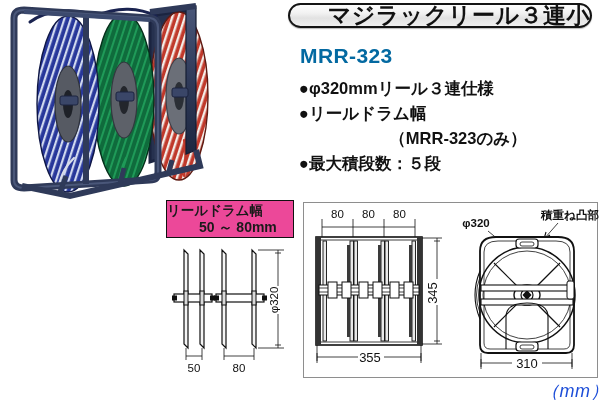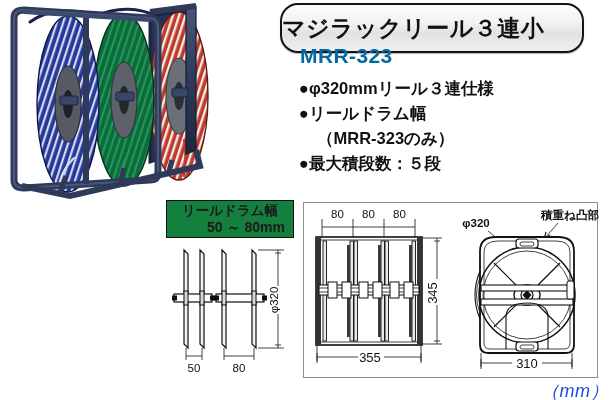--- a/index.html
+++ b/index.html
@@ -10,52 +10,52 @@
     color:#1a1a1a;
   }
   .abs{position:absolute;}
 
   
   #photo{left:0;top:0;width:292px;height:200px;background:#ffffff;}
   .ph-svg{display:block;}
 
   
   #title-pill{
-    left:280px;top:3px;width:304px;height:50px;
+    left:288px;top:3px;width:304px;height:25px;
     border:2px solid #141414;border-radius:18px;
     background:linear-gradient(to bottom,#fdfdfd 0%,#f2f2f2 38%,#e2e2e2 62%,#efefef 100%);
     box-shadow:0 1px 1px rgba(0,0,0,.28);
-    display:flex;align-items:center;justify-content:flex-start;
+    display:flex;align-items:center;justify-content:flex-end;
     box-sizing:border-box;
   }
   #title-text{
     font-size:23px;font-weight:bold;letter-spacing:.5px;color:#111;
     white-space:nowrap;line-height:1;
   }
 
   
   #model-code{
     left:300px;top:44px;
     font-size:21px;font-weight:bold;color:#0369a1;letter-spacing:.4px;
   }
 
   
   #specs{left:299px;top:76px;width:300px;}
   .spec-line{
     font-size:16.5px;font-weight:bold;line-height:25px;
     white-space:nowrap;color:#111;
   }
-  .spec-line.indent{padding-left:18px;}
+  .spec-line.indent{padding-left:18px;text-align:center;}
 
   
   #drum-panel{left:166px;top:200px;width:132px;height:175px;}
   #drum-label{
     left:0;top:0;width:128px;height:38px;
-    border:1.4px solid #111;background:#15803d;box-sizing:border-box;
-    display:flex;flex-direction:column;align-items:center;justify-content:center;
+    border:1.4px solid #111;background:#ec4899;box-sizing:border-box;
+    display:flex;flex-direction:column;align-items:flex-start;justify-content:center;
   }
   #drum-label .l1{font-size:13.5px;font-weight:bold;line-height:16px;}
   #drum-label .l2{font-size:14px;font-weight:bold;line-height:16px;margin-left:32px;}
 
   
   #draw-box{
     left:303px;top:202px;width:295px;height:176px;
     border:1.2px solid #8e8e8e;background:#fff;box-sizing:border-box;
   }
   #unit-label{

